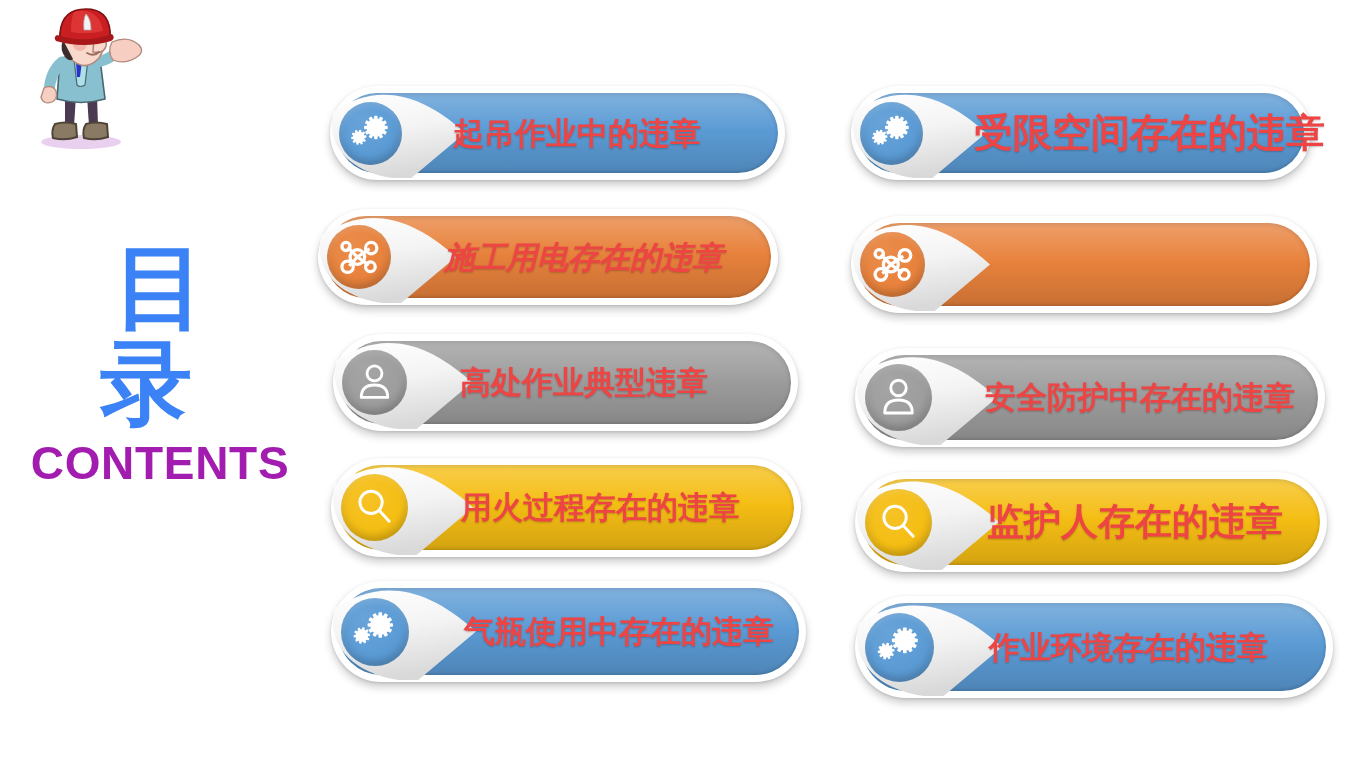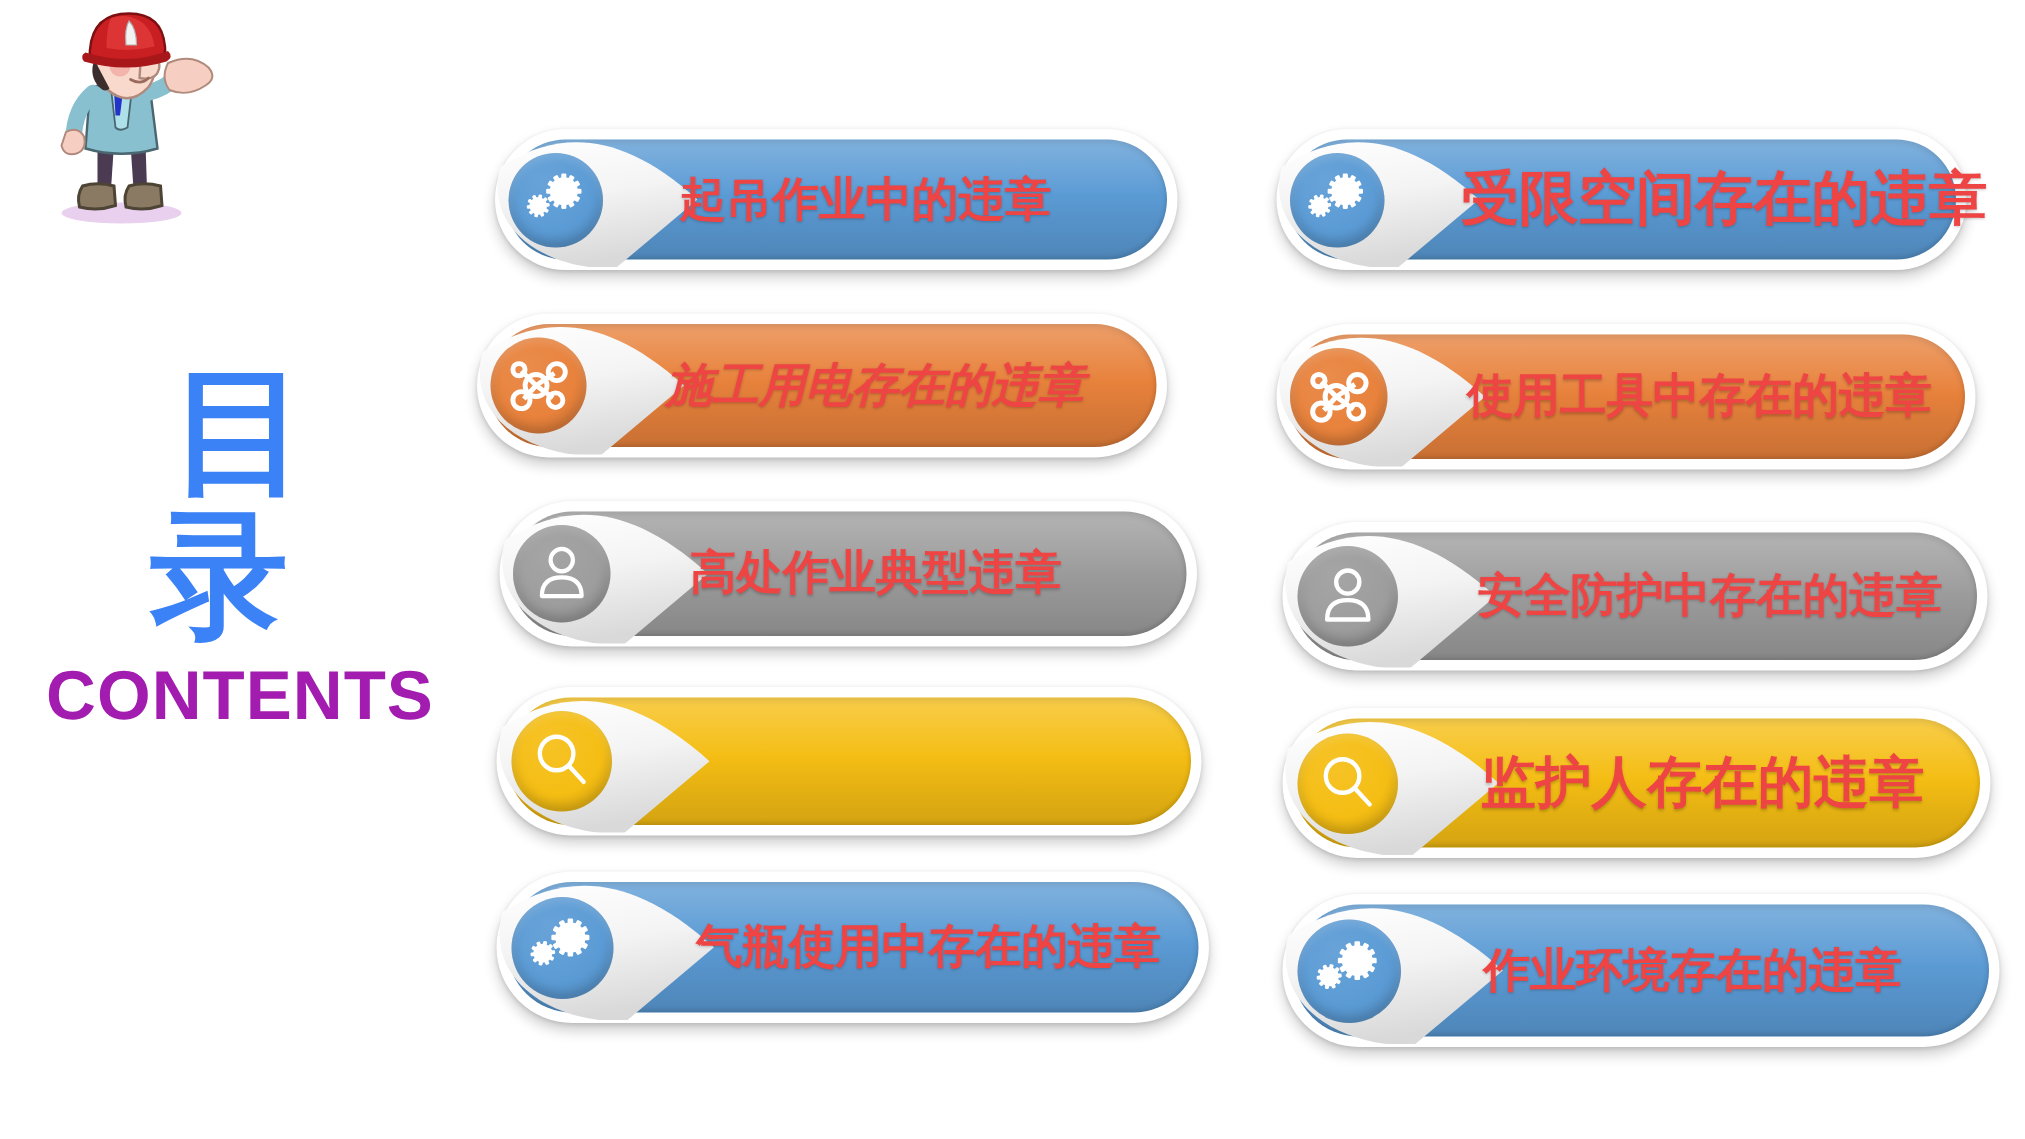--- a/index.html
+++ b/index.html
@@ -306,20 +306,21 @@
         <span>
           <svg viewBox="0 0 64 64" width="55" height="55">
     <g stroke="#ffffff" stroke-width="3.4" fill="none" stroke-linecap="round">
       <circle cx="28" cy="26" r="13"></circle>
       <line x1="38" y1="36" x2="49" y2="48"></line>
     </g>
   </svg>
         </span>
       </div>
 
+      <div class="label" style="left:130px;top:0;height:99px;line-height:99px;font-size:31px;">用火过程存在的违章</div>
     </div>
     <div class="item" style="left: 331px; top: 581px; width: 475px; height: 101px;">
       <div class="plate"></div>
 
       <div class="bar" style="left:7px;top:7px;width:461px;height:87px;
                   background:linear-gradient(to bottom, #68a3d8 0%, #5B9BD5 45%, #4e85b7 100%);">
         <div class="bar-inner-shadow"></div>
       </div>
 
       <div class="leaf" style="left:-2px;top:2px;width:147px;height:97px;">
@@ -488,21 +489,20 @@
         <circle cx="30" cy="32" r="9"></circle>
         <circle cx="16" cy="19" r="5"></circle>
         <circle cx="47" cy="21" r="7"></circle>
         <circle cx="18" cy="44" r="7"></circle>
         <circle cx="46" cy="44" r="6"></circle>
       </g>
     </svg>
         </span>
       </div>
 
-      <div class="label" style="left:127px;top:0;height:97px;line-height:97px;font-size:31px;">使用工具中存在的违章</div>
     </div>
     <div class="item" style="left: 855px; top: 348px; width: 470px; height: 99px;">
       <div class="plate"></div>
 
       <div class="bar" style="left:7px;top:7px;width:456px;height:85px;
                   background:linear-gradient(to bottom, #a5a5a5 0%, #9D9D9D 45%, #878787 100%);">
         <div class="bar-inner-shadow"></div>
       </div>
 
       <div class="leaf" style="left:-2px;top:2px;width:144px;height:95px;">

